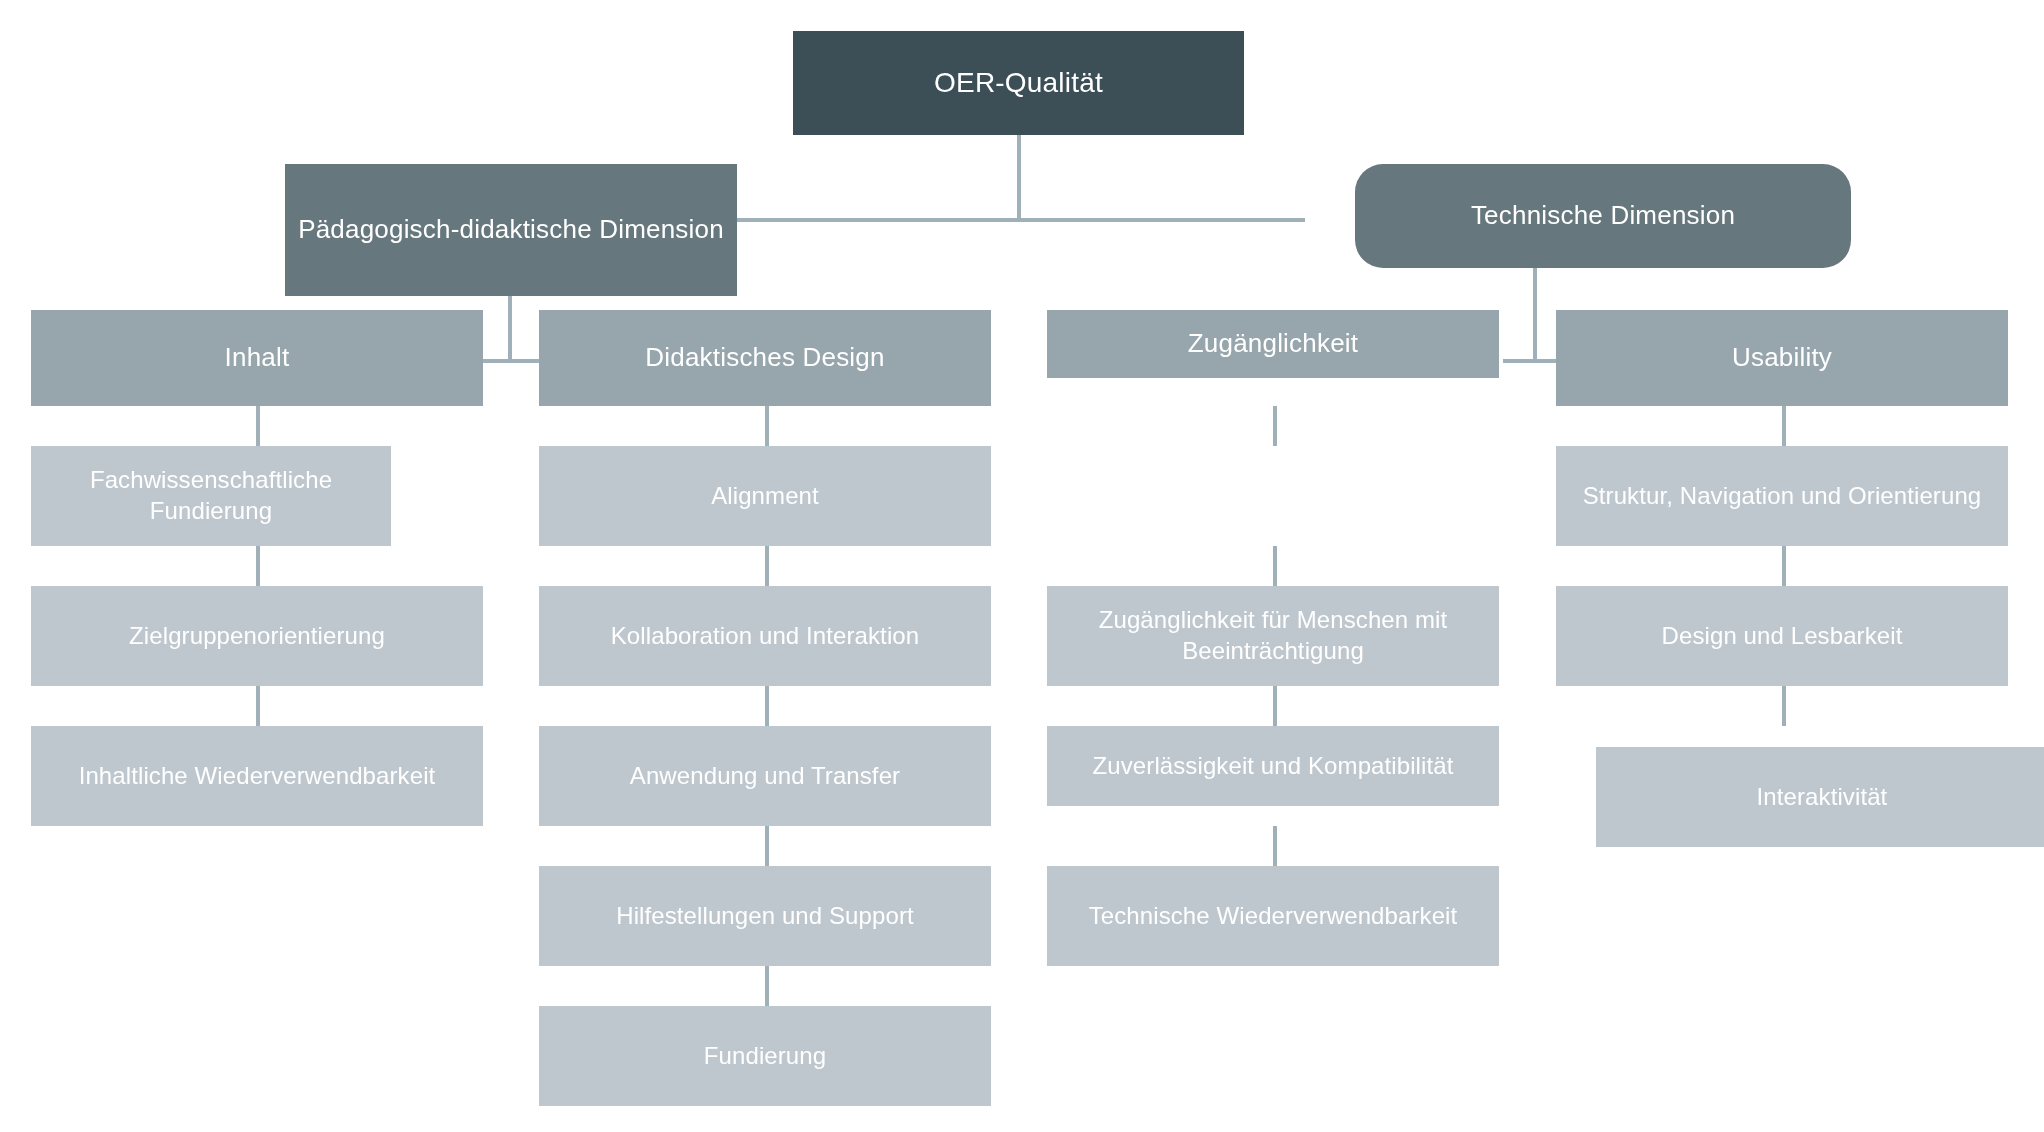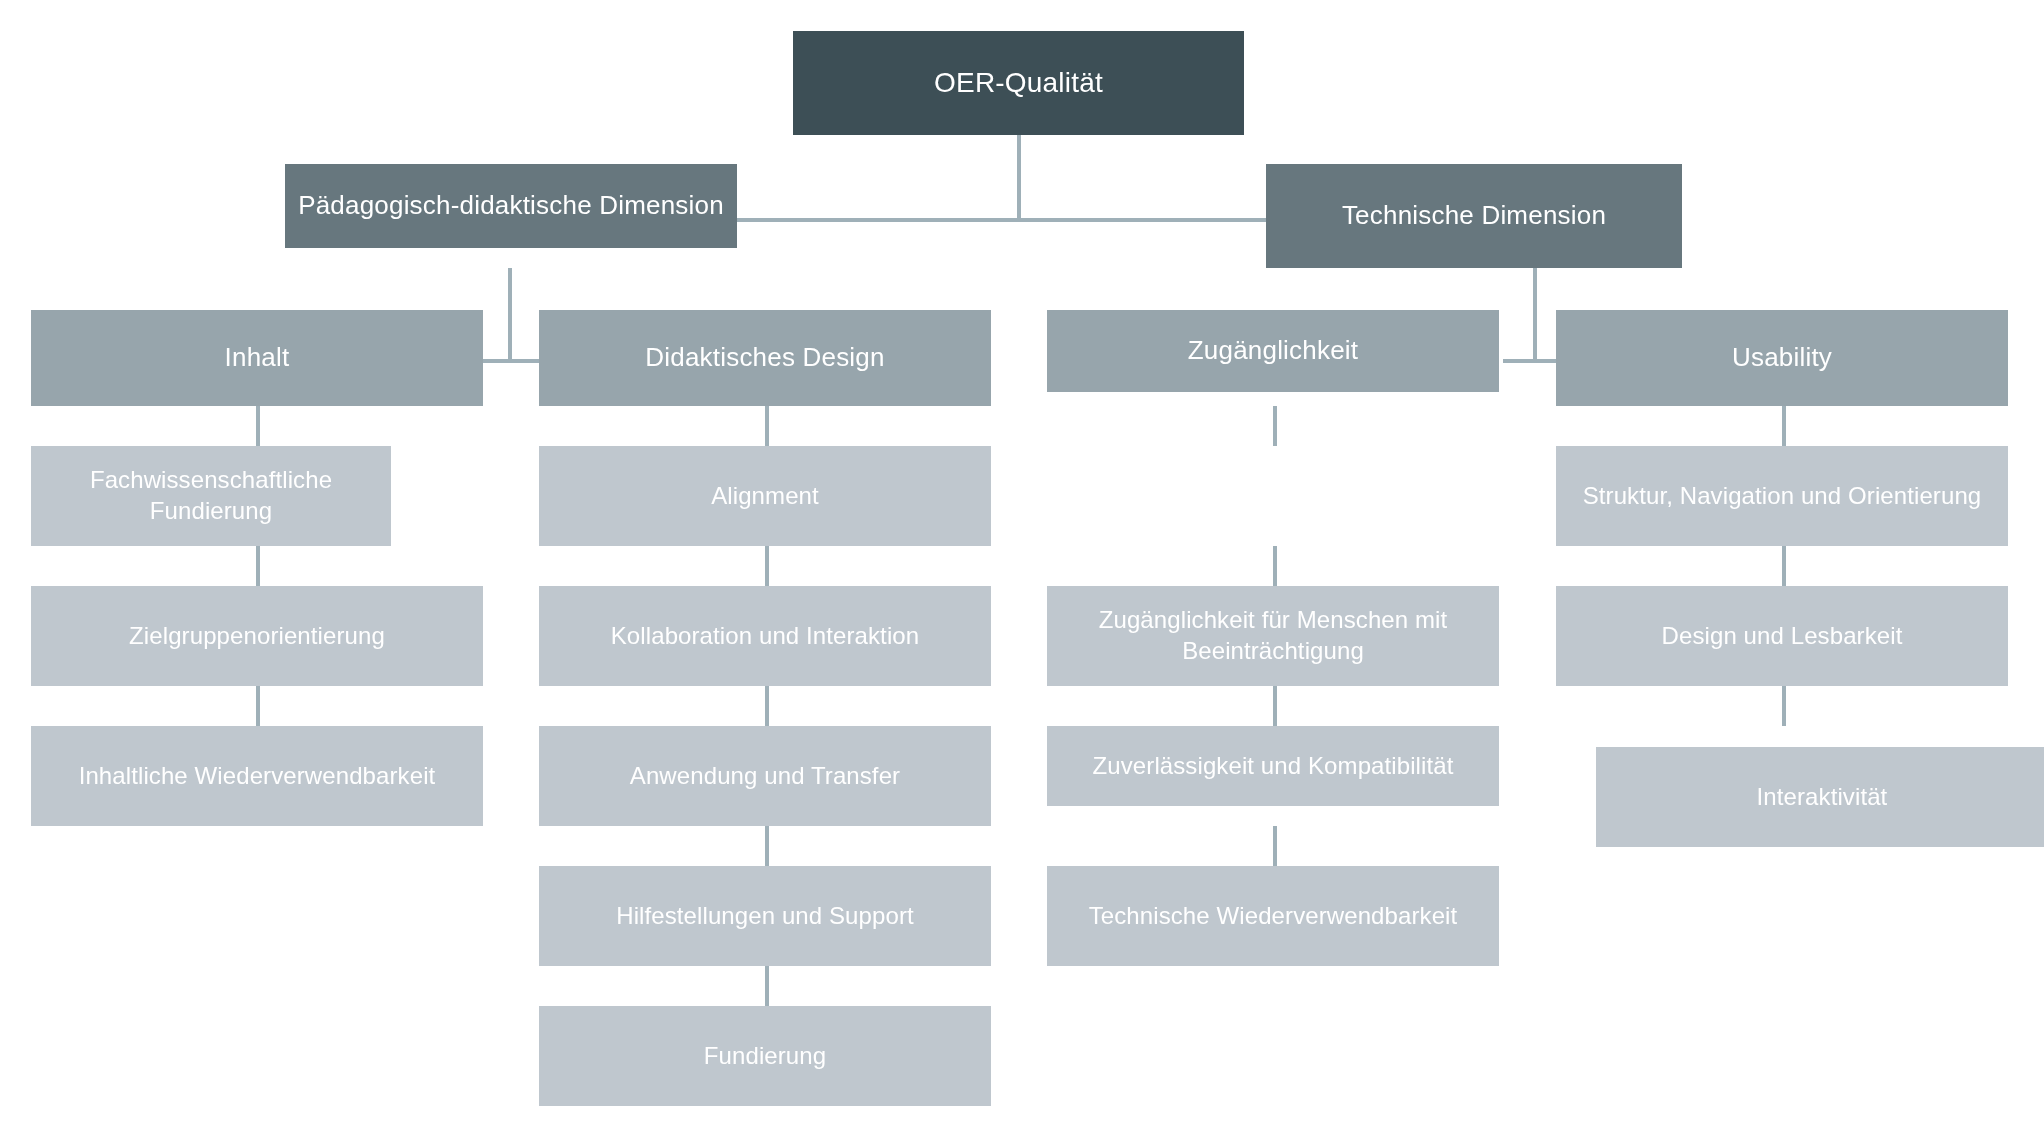--- a/index.html
+++ b/index.html
@@ -84,29 +84,29 @@
   <div class="connector vert" style="left:1273px; top:546px; height:40px;"></div>
   <div class="connector vert" style="left:1273px; top:686px; height:40px;"></div>
   <div class="connector vert" style="left:1273px; top:826px; height:40px;"></div>
 
   <div class="connector vert" style="left:1782px; top:406px; height:40px;"></div>
   <div class="connector vert" style="left:1782px; top:546px; height:40px;"></div>
   <div class="connector vert" style="left:1782px; top:686px; height:40px;"></div>
 
   <div class="node level-root" style="left:793px; top:31px; width:451px; height:104px;">OER-Qualität</div>
 
-  <div class="node level-dimension" style="left:285px; top:164px; width:452px; height:84px;">Pädagogisch-didaktische Dimension</div>
+  <div class="node level-dimension" style="left:285px; top:164px; width:452px; height:132px;">Pädagogisch-didaktische Dimension</div>
 
-  <div class="node level-dimension" style="left:1266px; top:164px; width:416px; height:104px;">Technische Dimension</div>
+  <div class="node level-dimension" style="left:1355px; top:164px; width:496px; height:104px;border-radius:28px;">Technische Dimension</div>
 
   <div class="node level-category" style="left:539px; top:310px; width:452px; height:96px;">Didaktisches Design</div>
 
   <div class="node level-category" style="left:31px; top:310px; width:452px; height:96px;">Inhalt</div>
 
-  <div class="node level-category" style="left:1047px; top:310px; width:452px; height:82px;">Zugänglichkeit</div>
+  <div class="node level-category" style="left:1047px; top:310px; width:452px; height:68px;">Zugänglichkeit</div>
 
   <div class="node level-category" style="left:1556px; top:310px; width:452px; height:96px;">Usability</div>
 
   <div class="node level-leaf" style="left:31px; top:446px; width:360px; height:100px;">Fachwissenschaftliche Fundierung</div>
   <div class="node level-leaf" style="left:31px; top:586px; width:452px; height:100px;">Zielgruppenorientierung</div>
   <div class="node level-leaf" style="left:31px; top:726px; width:452px; height:100px;">Inhaltliche Wiederverwendbarkeit</div>
 
   <div class="node level-leaf" style="left:539px; top:446px; width:452px; height:100px;">Alignment</div>
   <div class="node level-leaf" style="left:539px; top:586px; width:452px; height:100px;">Kollaboration und Interaktion</div>
   <div class="node level-leaf" style="left:539px; top:726px; width:452px; height:100px;">Anwendung und Transfer</div>

